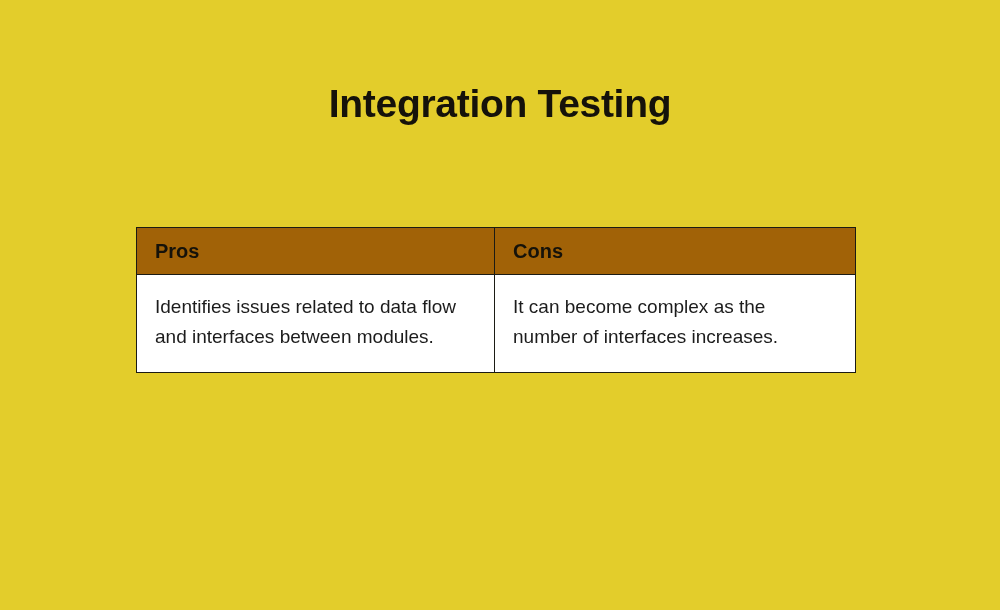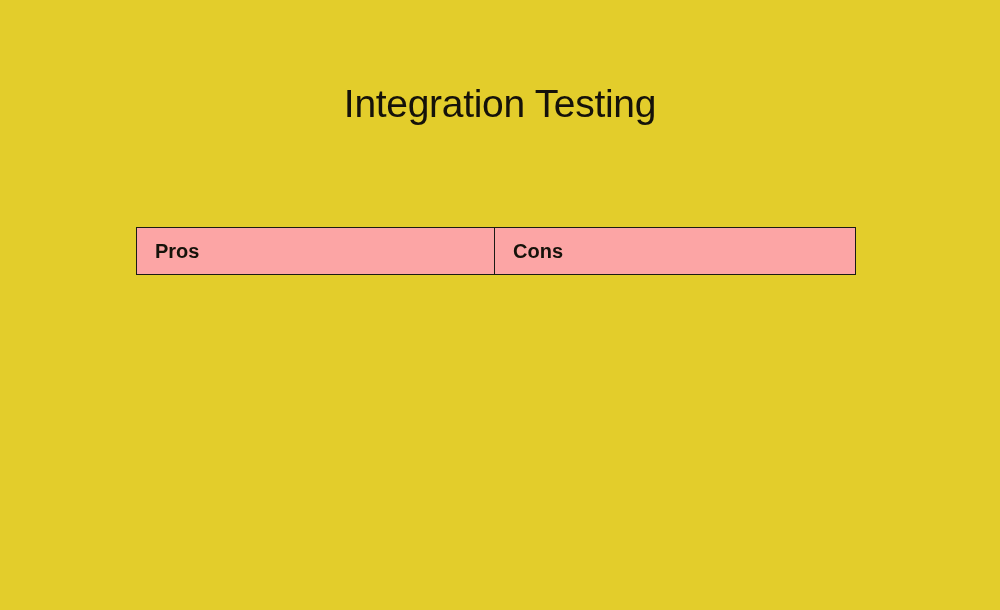--- a/index.html
+++ b/index.html
@@ -19,21 +19,21 @@
     height: 610px;
     box-sizing: border-box;
   }
   .title {
     position: absolute;
     top: 82px;
     left: 0;
     width: 1000px;
     text-align: center;
     font-size: 39px;
-    font-weight: normal;
+    font-weight: bold;
     color: #15120a;
     letter-spacing: -0.3px;
     line-height: 1.15;
   }
   .table-wrap {
     position: absolute;
     left: 136px;
     top: 227px;
     width: 719px;
   }
@@ -46,21 +46,21 @@
   }
   table.compare col.col-pros { width: 358px; }
   table.compare col.col-cons { width: 361px; }
   table.compare th,
   table.compare td {
     border: 1px solid #1b1b14;
     vertical-align: top;
     text-align: left;
   }
   table.compare thead th {
-    background: #fca5a5;
+    background: #a16207;
     height: 46px;
     padding: 0 0 0 18px;
     font-size: 20px;
     font-weight: bold;
     color: #15120a;
     vertical-align: middle;
     line-height: 1;
   }
   table.compare tbody td {
     padding: 17px 22px 20px 18px;
@@ -86,17 +86,25 @@
         <col class="col-pros">
         <col class="col-cons">
       </colgroup>
       <thead>
         <tr>
           <th>Pros</th>
           <th>Cons</th>
         </tr>
       </thead>
       <tbody>
+        <tr>
+          <td>
+            <span class="cell-text">Identifies issues related to data flow and interfaces between modules.</span>
+          </td>
+          <td>
+            <span class="cell-text">It can become complex as the number of interfaces increases.</span>
+          </td>
+        </tr>
       </tbody>
     </table>
   </div>
 
 </div>
 
 </body></html>

